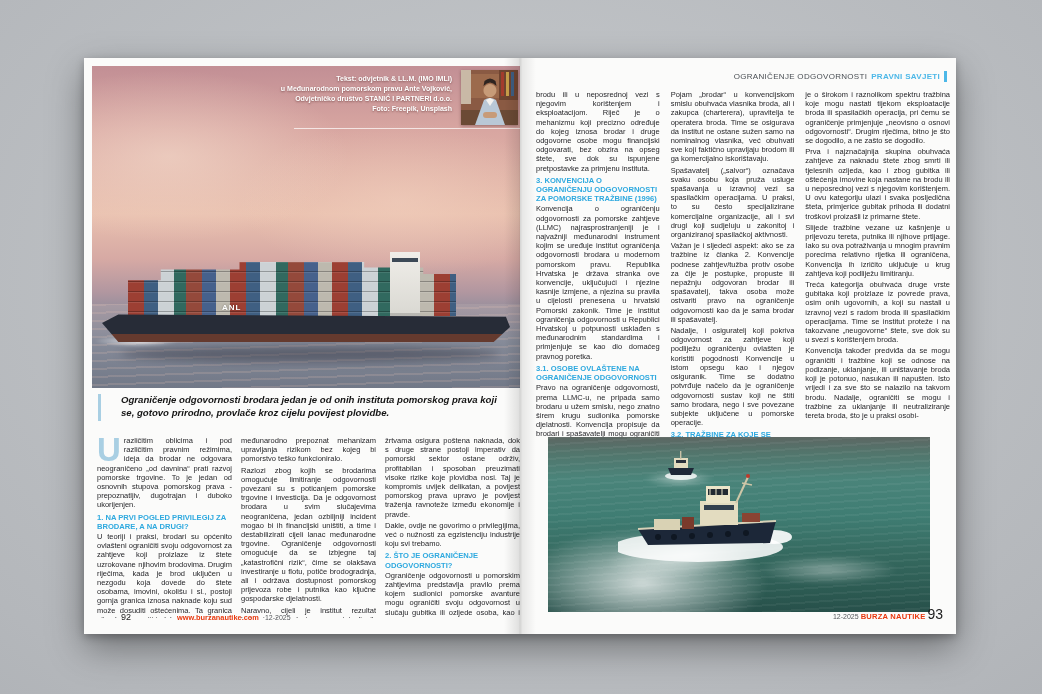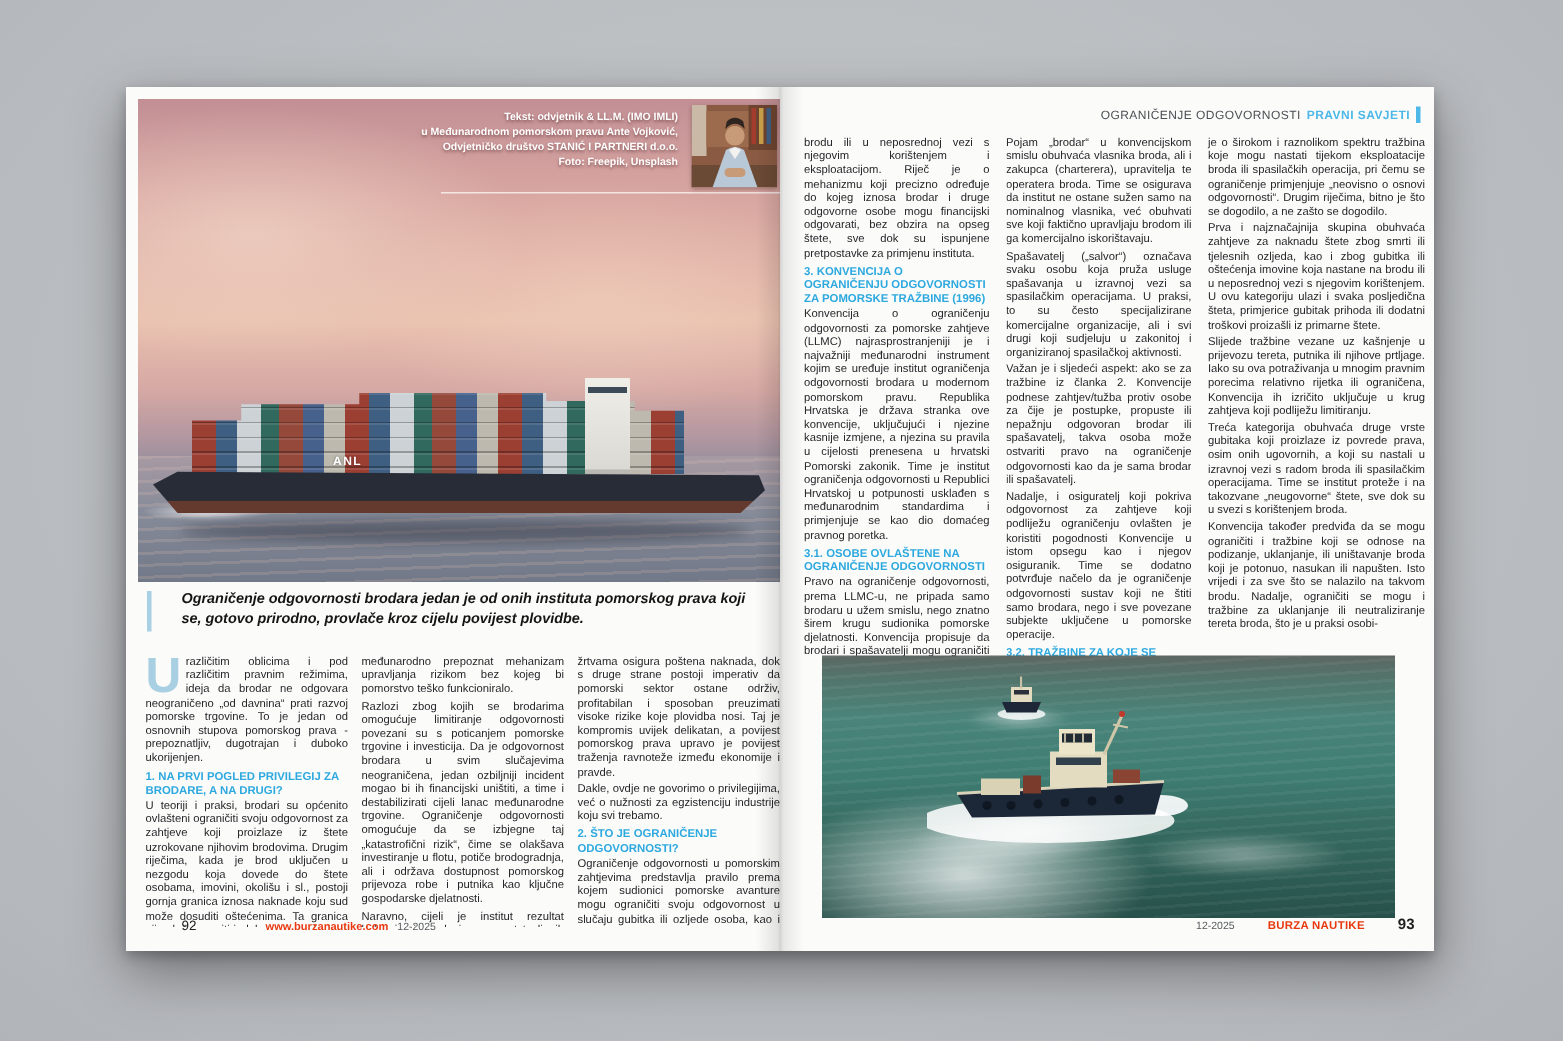--- a/index.html
+++ b/index.html
@@ -51,23 +51,23 @@
   .lead .bar{width:3px;height:27px;background:#a9cfe3;margin-right:9px;flex:none;}
   .lead .ltxt{font-size:9.6px;line-height:12.6px;font-weight:700;font-style:italic;color:#141414;}
   .body{position:absolute;left:13px;top:378px;width:423px;height:182px;display:flex;gap:9px;}
   .bcol{flex:1;overflow:hidden;}
   .bp{margin:0 0 2px 0;font-size:7.5px;line-height:9.2px;text-align:justify;color:#26262a;}
   .bh{margin:3px 0 1px 0;font-size:7.6px;line-height:9.2px;font-weight:800;color:#2ea9df;}
   .dcap{float:left;font-size:33px;line-height:26px;font-weight:700;color:#a9cfe3;margin:1px 3px 0 0;}
   .pfoot{position:absolute;left:13px;bottom:12px;font-size:7px;color:#55585c;display:flex;align-items:baseline;gap:6px;}
   .pfoot .no{font-size:9px;font-weight:400;color:#1e1e1e;padding-left:24px;}
   .pfoot .site{color:#e8380e;font-weight:800;font-size:7.4px;padding-left:40px;}
-  .rfoot{position:absolute;right:13px;bottom:12px;font-size:7px;color:#55585c;display:flex;align-items:baseline;gap:22px;}
+  .rfoot{position:absolute;right:13px;bottom:12px;font-size:7px;color:#55585c;display:flex;align-items:baseline;gap:2px;}
   .rfoot .brand{color:#e8380e;font-weight:800;font-size:7.6px;letter-spacing:.2px;}
-  .rfoot .no{font-size:10px;font-weight:700;color:#1e1e1e;}
+  .rfoot .no{font-size:14px;font-weight:400;color:#1e1e1e;}
 
   
   .rhead{position:absolute;right:9px;top:13px;font-size:8px;letter-spacing:.3px;color:#4a4f54;display:flex;align-items:center;gap:4px;}
   .rhead .tag{color:#4db8e8;font-weight:700;}
   .rhead .tick{width:3px;height:11px;background:#4db8e8;}
   .rbody{position:absolute;left:16px;top:32px;width:414px;height:349px;display:flex;gap:11px;}
   .rbody .bcol.wide{flex:1.17;}
   .tug-photo{position:absolute;left:28px;top:379px;width:382px;height:175px;overflow:hidden;
     background:
       repeating-linear-gradient(176deg, rgba(255,255,255,.05) 0 2px, rgba(0,0,0,0) 2px 7px),

